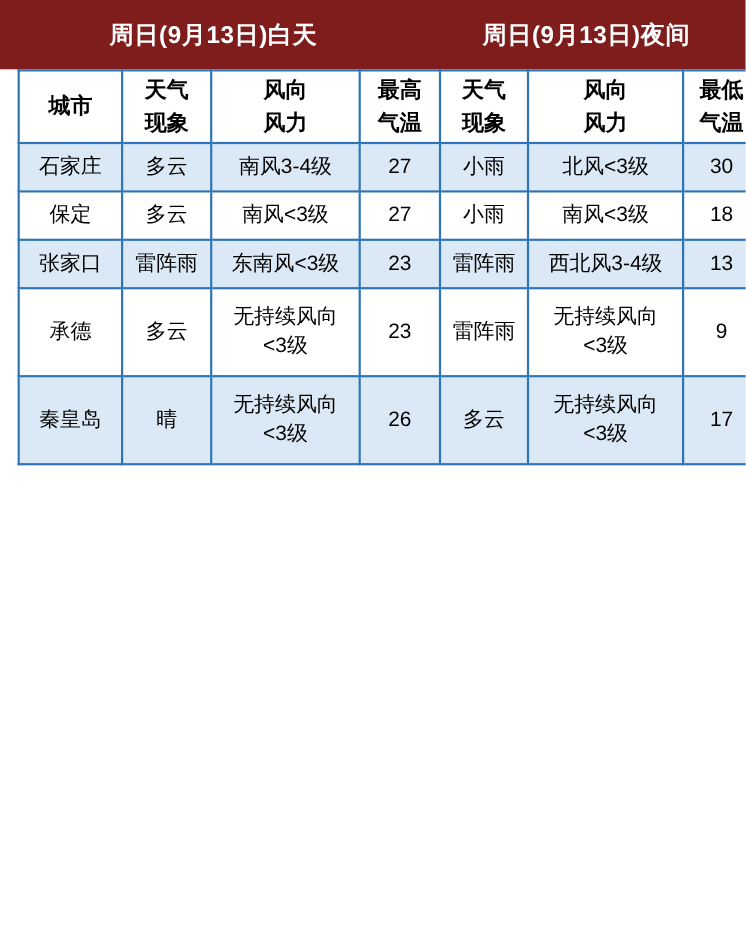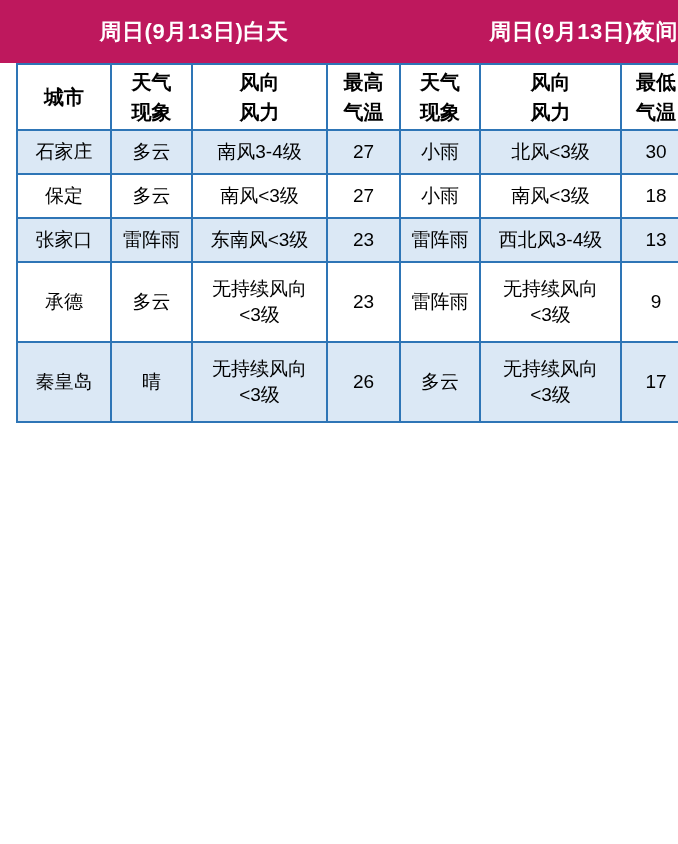--- a/index.html
+++ b/index.html
@@ -13,31 +13,31 @@
     width: 678px;
     height: 844px;
     background: #ffffff;
     overflow: hidden;
   }
   .titlebar {
     display: flex;
     align-items: center;
     width: 678px;
     height: 63px;
-    background: #be185d;
+    background: #7f1d1d;
   }
   .title {
     color: #ffffff;
     font-weight: bold;
     font-size: 22px;
     text-align: center;
     letter-spacing: 0.5px;
   }
   .title-day { width: 388px; }
-  .title-night { flex: 1; text-align: right; }
+  .title-night { flex: 1; }
 
   table.weather {
     border-collapse: collapse;
     table-layout: fixed;
     width: 674px;
     margin-left: 16px;
   }
   table.weather th,
   table.weather td {
     border: 2px solid #2e75b6;

